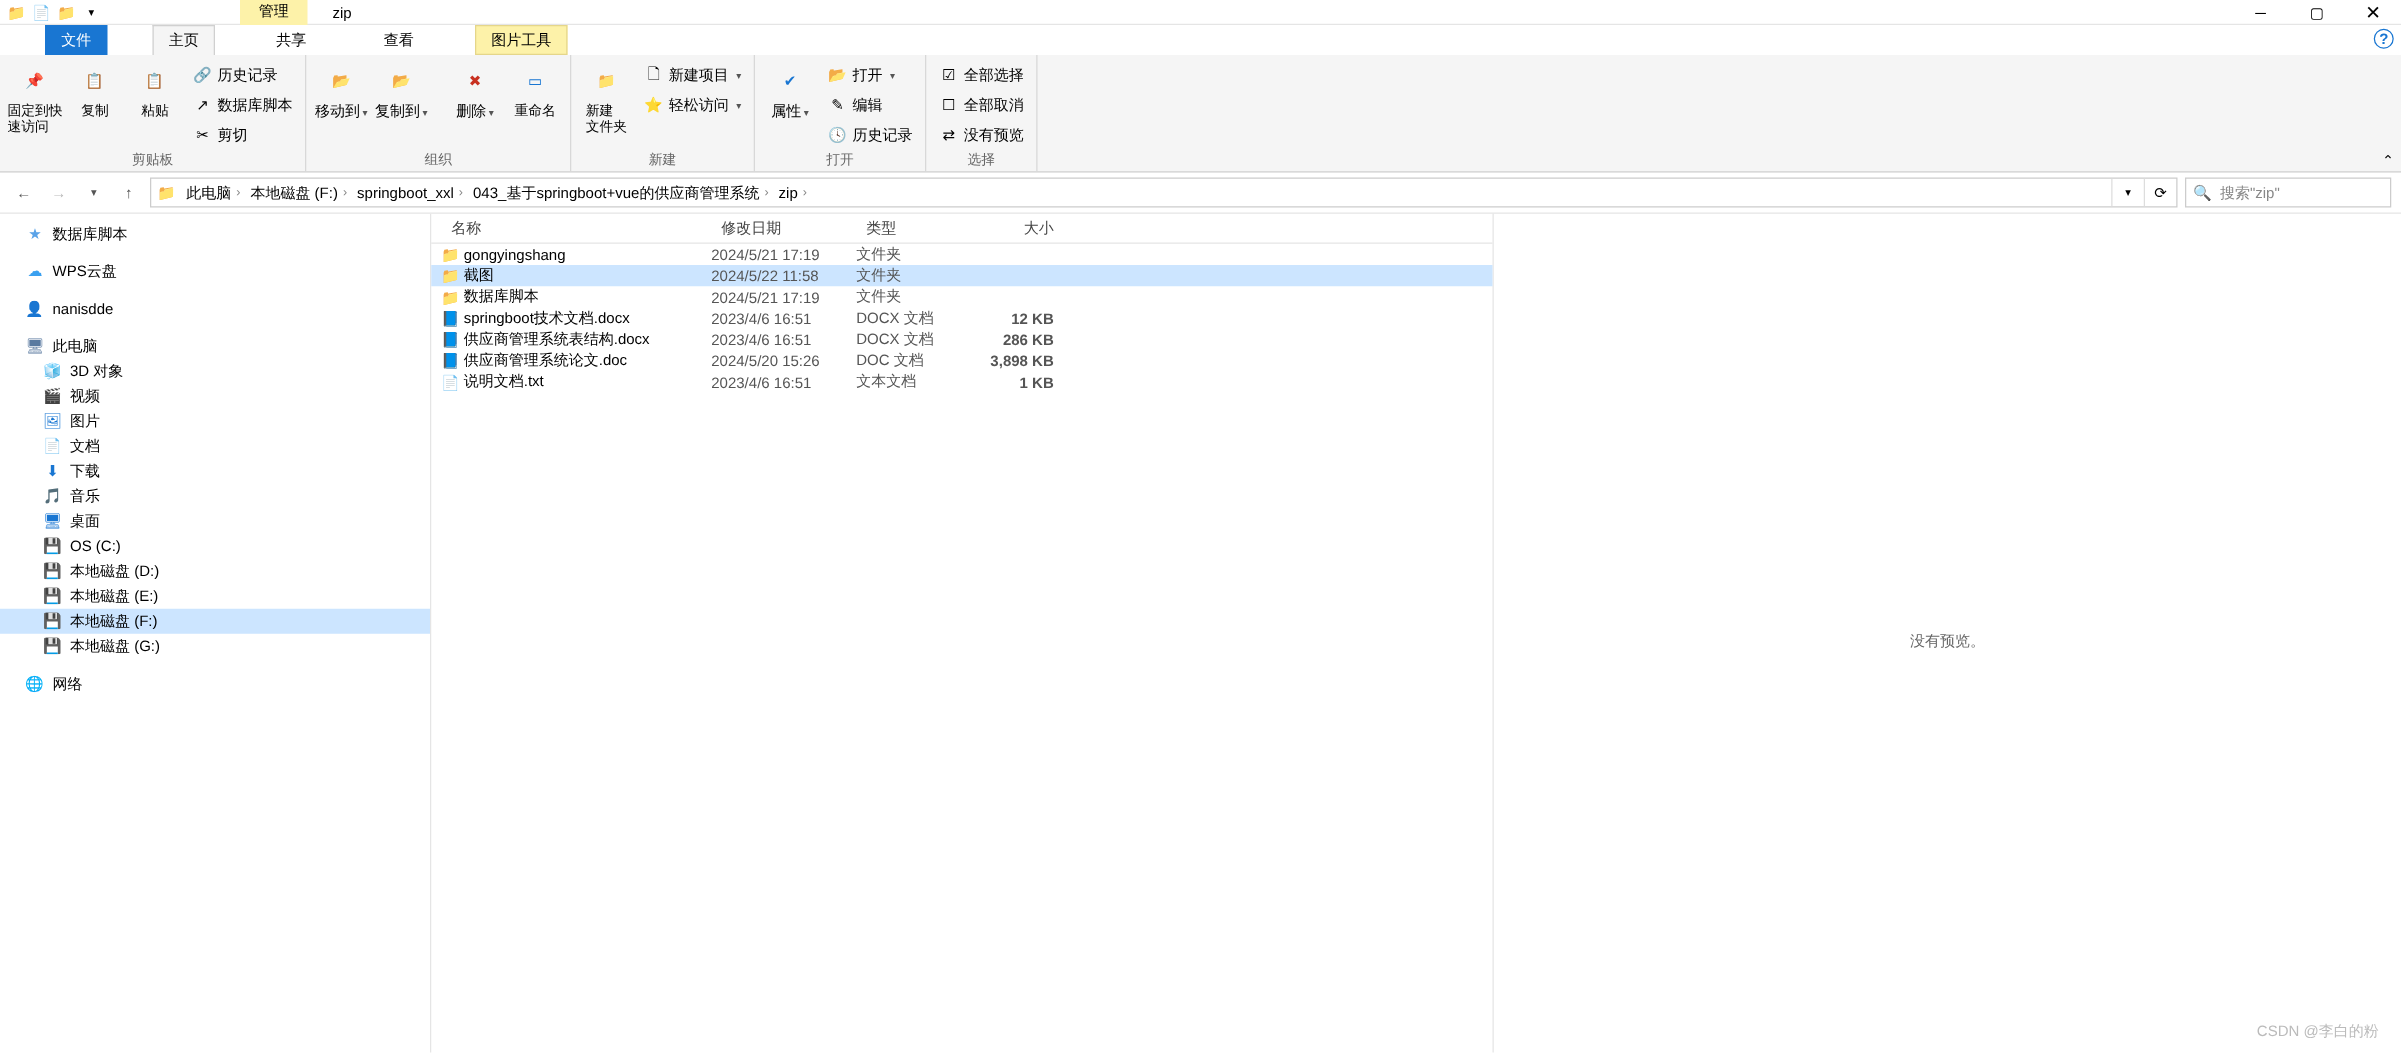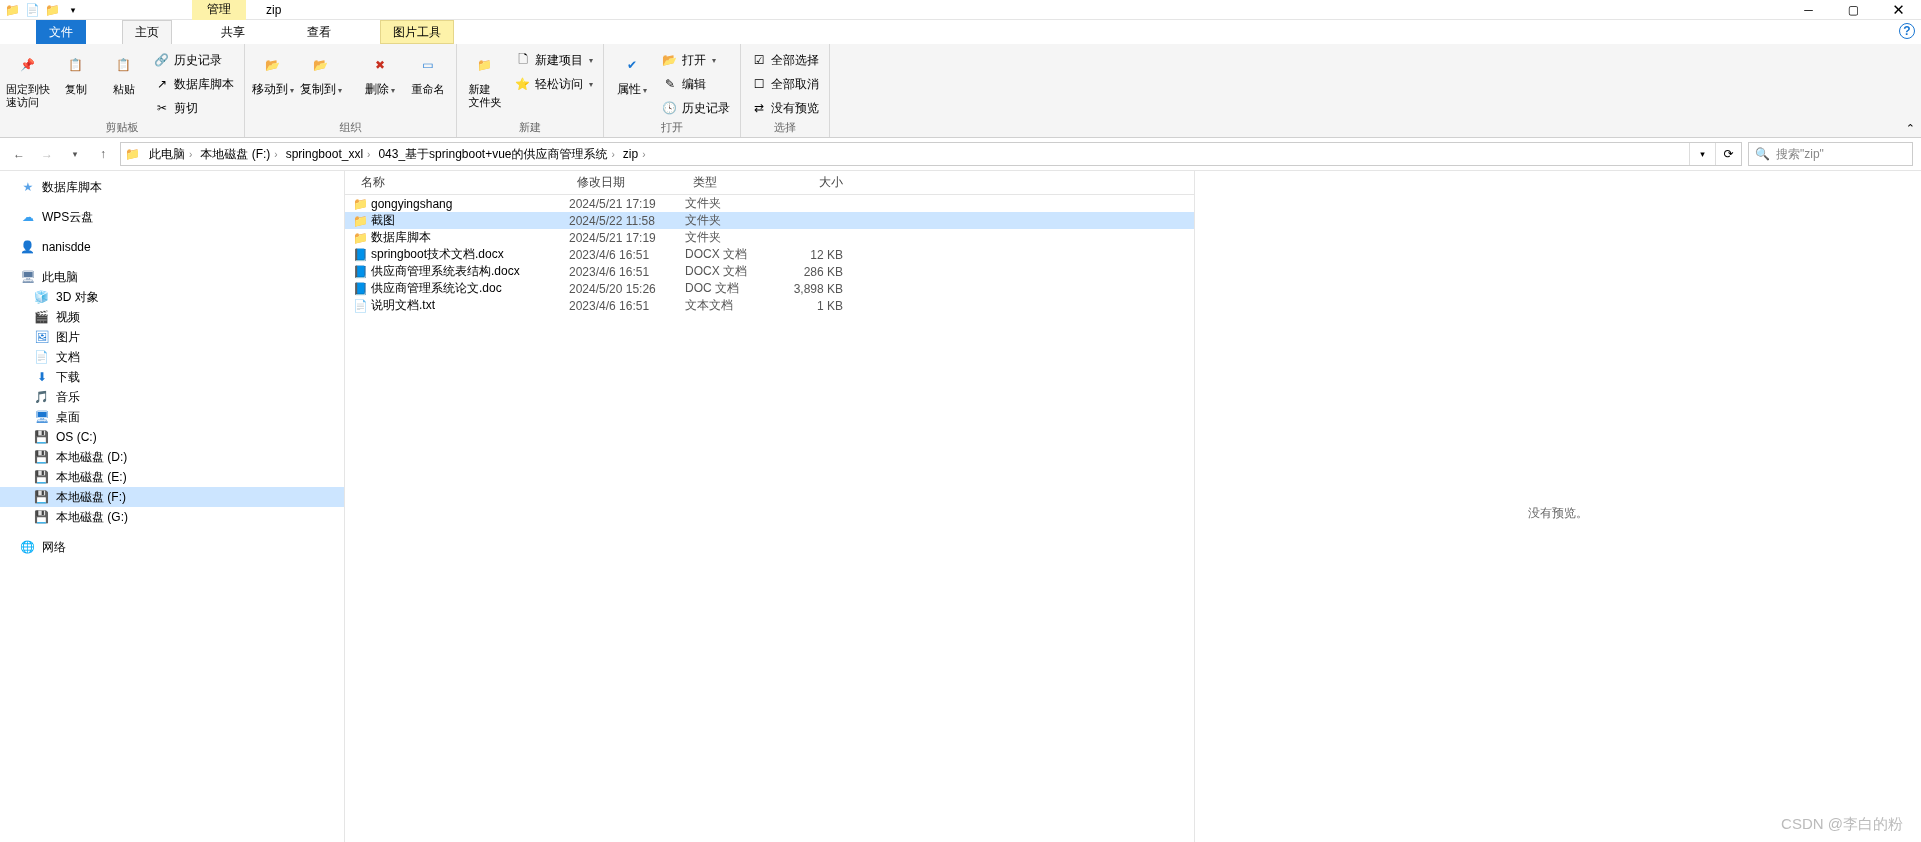--- a/index.html
+++ b/index.html
@@ -65,25 +65,25 @@
 .col-name { width:216px; }
 .col-date { width:116px; }
 .col-type { width:98px; }
 .col-size { width:70px; text-align:right; padding-right:10px; }
 .file-row { display:flex; height:17px; align-items:center; padding-left:8px; }
 .file-row.sel { background:#cce5ff; }
 .file-row .ic { width:18px; display:flex; align-items:center; }
 .file-row .nm { width:198px; }
 .file-row .dt { width:116px; color:#555; }
 .file-row .tp { width:98px; color:#555; }
-.file-row .sz { width:70px; text-align:right; padding-right:10px; color:#555; }
+.file-row .sz { width:70px; text-align:right; padding-right:10px; color:#555;font-weight:bold; }
 
 .preview { flex:1; display:flex; align-items:center; justify-content:center; color:#666; }
 
-.watermark { position:absolute; right:18px; bottom:8px; color:#bbb; font-size:15px; pointer-events:none; }
+.watermark { position:absolute; right:18px; bottom:8px; color:#bbb; font-size:12px; pointer-events:none; }
 
 
 .ic-folder { color:#f0c14b; }
 .ic-disk { color:#888; }
 .ic-doc { color:#2b579a; }
 .ic-txt { color:#666; }
 .ic-pin { color:#5aa3e8; }
 .ic-cloud { color:#3aa0f0; }
 .ic-pc { color:#5a7aa0; }
 .ic-blue { color:#1976d2; }

